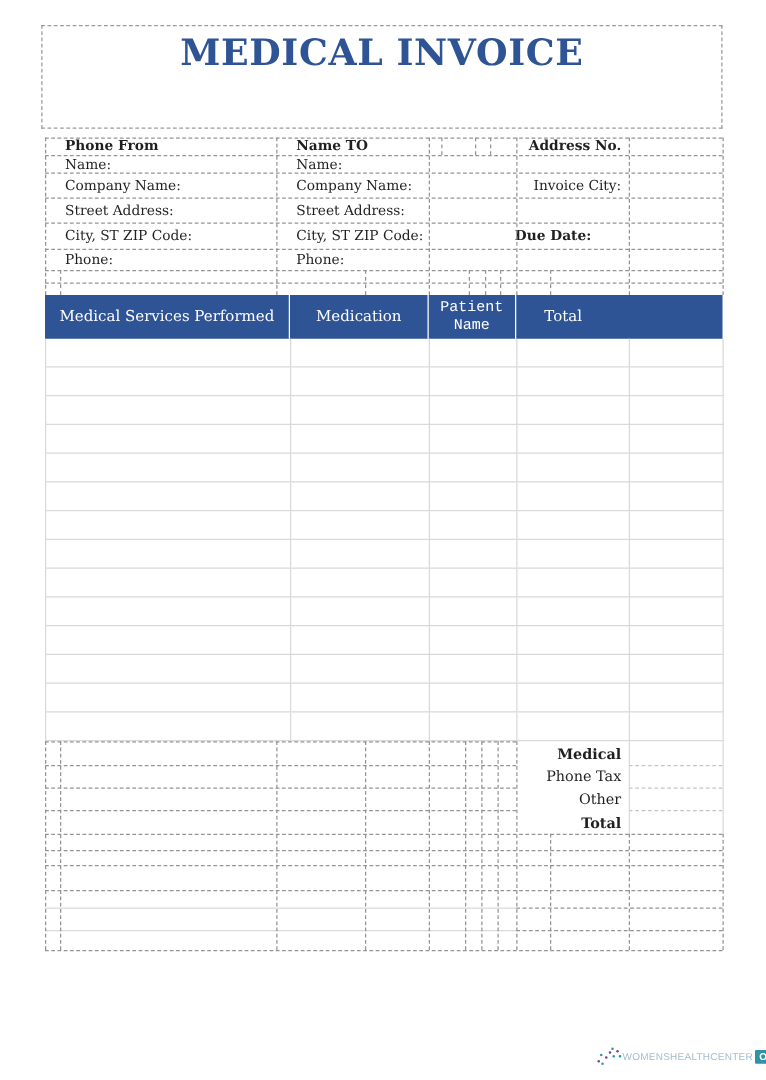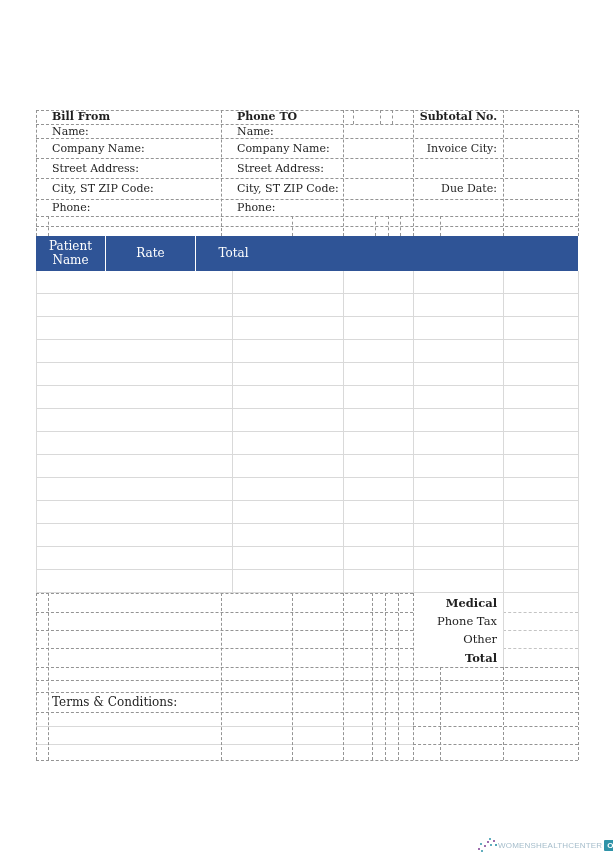--- a/index.html
+++ b/index.html
@@ -60,46 +60,50 @@
   .logo-suffix{
     margin-left:2px;background:#2F93A8;color:#ffffff;
     font-size:8px;font-weight:bold;padding:1px 3px;border-radius:1px;
   }
 </style>
 </head>
 <body>
 
 <div class="page" id="page">
 
-
-  <div class="cell-label bold" style="left:52px;top:109px;height:15px;">Bill From</div>
+  <div class="title-box">
+    <h1>MEDICAL INVOICE</h1>
+  </div>
+
+  <div class="cell-label bold" style="left:52px;top:109px;height:15px;">Phone From</div>
   <div class="cell-label" style="left:52px;top:124px;height:14px;">Name:</div>
   <div class="cell-label" style="left:52px;top:138px;height:20px;">Company Name:</div>
   <div class="cell-label" style="left:52px;top:158px;height:20px;">Street Address:</div>
   <div class="cell-label" style="left:52px;top:178px;height:21px;">City, ST ZIP Code:</div>
   <div class="cell-label" style="left:52px;top:199px;height:17px;">Phone:</div>
 
-  <div class="cell-label bold" style="left:237px;top:109px;height:15px;">Phone TO</div>
+  <div class="cell-label bold" style="left:237px;top:109px;height:15px;">Name TO</div>
   <div class="cell-label" style="left:237px;top:124px;height:14px;">Name:</div>
   <div class="cell-label" style="left:237px;top:138px;height:20px;">Company Name:</div>
   <div class="cell-label" style="left:237px;top:158px;height:20px;">Street Address:</div>
   <div class="cell-label" style="left:237px;top:178px;height:21px;">City, ST ZIP Code:</div>
   <div class="cell-label" style="left:237px;top:199px;height:17px;">Phone:</div>
 
-  <div class="cell-label bold right" style="left:413px;top:109px;width:87px;height:15px;">Subtotal No.</div>
+  <div class="cell-label bold right" style="left:413px;top:109px;width:87px;height:15px;">Address No.</div>
   <div class="cell-label right" style="left:413px;top:138px;width:87px;height:20px;">Invoice City:</div>
-  <div class="cell-label right" style="left:413px;top:178px;width:87px;height:21px;">Due Date:</div>
+  <div class="cell-label right" style="left:389px;top:178px;width:87px;height:21px;font-weight:bold;">Due Date:</div>
 
   <div class="value-cell" style="left:503px;top:110px;width:75px;height:14px;"></div>
   <div class="value-cell" style="left:503px;top:138px;width:75px;height:20px;"></div>
   <div class="value-cell" style="left:503px;top:178px;width:75px;height:21px;"></div>
 
   <div class="thead">
-    <div class="thcell" style="width:70px;">Patient Name</div>
-    <div class="thcell" style="width:90px;">Rate</div>
+    <div class="thcell" style="width:196px;">Medical Services Performed</div>
+    <div class="thcell" style="width:111px;">Medication</div>
+    <div class="thcell" style="width:70px;font-family:Liberation Mono, monospace;">Patient Name</div>
     <div class="thcell" style="width:75px;">Total</div>
   </div>
 
   <div class="tbody">
       <div class="trow">
         <div class="tcell" style="width: 196px;"></div>
         <div class="tcell" style="width: 111px;"></div>
         <div class="tcell" style="width: 70px;"></div>
         <div class="tcell" style="width: 90px;"></div>
         <div class="tcell" style="width: 75px;"></div>
@@ -200,21 +204,20 @@
   <div class="cell-label bold right" style="left:413px;top:593px;width:87px;height:19px;font-size:11.5px;">Medical</div>
   <div class="cell-label right" style="left:413px;top:612px;width:87px;height:18px;font-size:11.5px;">Phone Tax</div>
   <div class="cell-label right" style="left:413px;top:630px;width:87px;height:18px;font-size:11.5px;text-align:center;">Other</div>
   <div class="cell-label bold right" style="left:413px;top:648px;width:87px;height:19px;font-size:11.5px;">Total</div>
 
   <div class="value-cell" style="left:503px;top:593px;width:75px;height:19px;"></div>
   <div class="value-cell" style="left:503px;top:612px;width:75px;height:18px;"></div>
   <div class="value-cell" style="left:503px;top:630px;width:75px;height:18px;"></div>
   <div class="value-cell" style="left:503px;top:648px;width:75px;height:19px;"></div>
 
-  <div class="cell-label" style="left:52px;top:692px;height:20px;font-size:12px;">Terms &amp; Conditions:</div>
   <div class="value-cell" style="left:36px;top:712px;width:377px;height:48px;"></div>
 
   <div class="logo">
     <div class="logo-dots" id="logo-dots">
         <span class="logo-dot" style="left: 1px; top: 11px; width: 2px; height: 2px; background: rgb(124, 61, 146);"></span>
         <span class="logo-dot" style="left: 4px; top: 13px; width: 2px; height: 2px; background: rgb(47, 147, 168);"></span>
         <span class="logo-dot" style="left: 3px; top: 6px; width: 2px; height: 2px; background: rgb(47, 147, 168);"></span>
         <span class="logo-dot" style="left: 7px; top: 8px; width: 2px; height: 2px; background: rgb(124, 61, 146);"></span>
         <span class="logo-dot" style="left: 10px; top: 4px; width: 2px; height: 2px; background: rgb(124, 61, 146);"></span>
         <span class="logo-dot" style="left: 13px; top: 7px; width: 2px; height: 2px; background: rgb(47, 147, 168);"></span>

